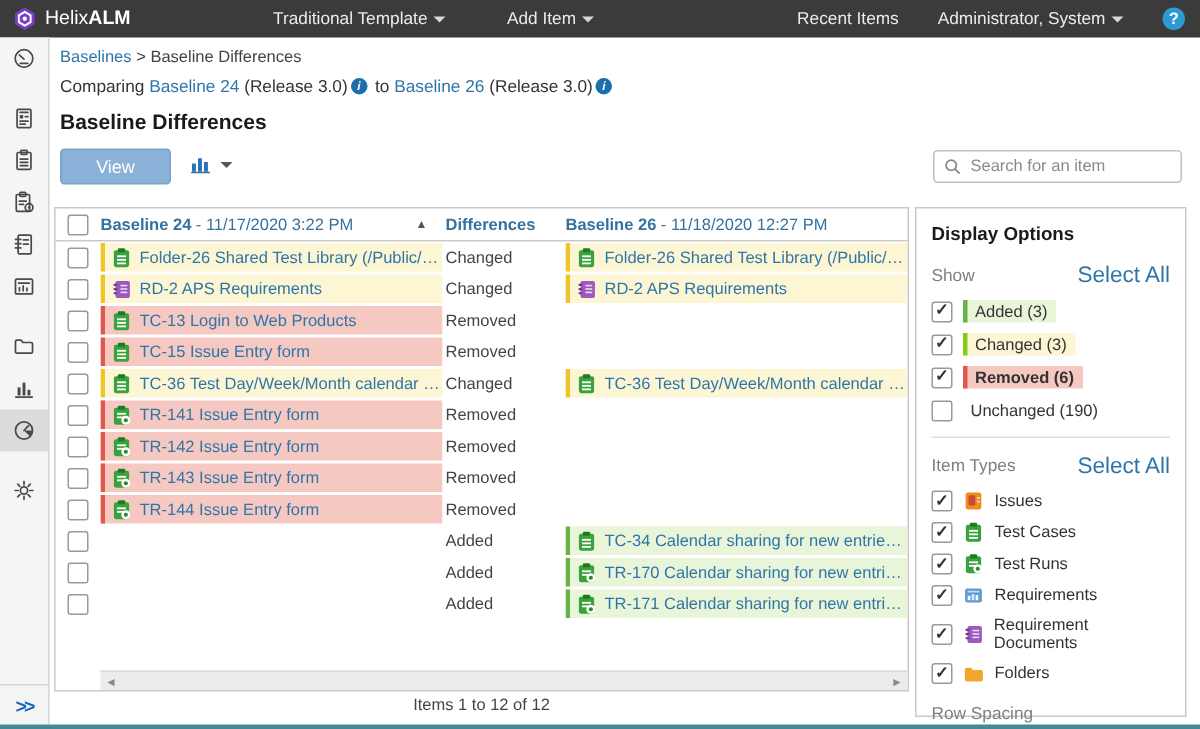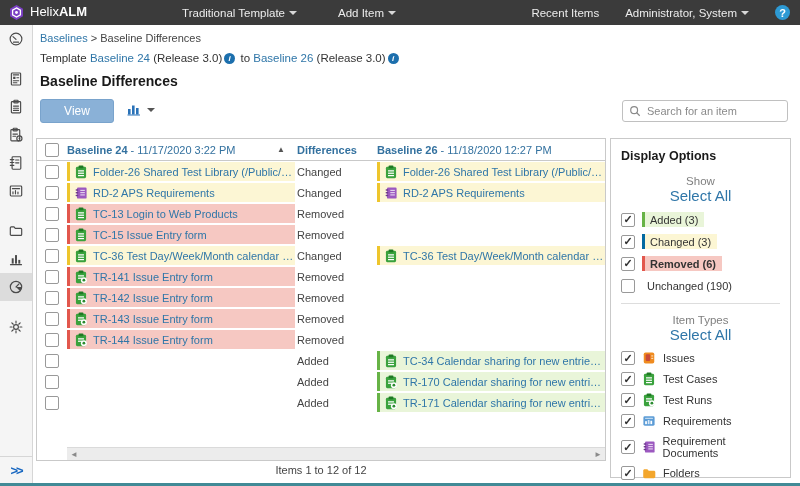--- a/index.html
+++ b/index.html
@@ -77,27 +77,27 @@
   .ic svg{display:block;}
   .hscroll{position:absolute;left:30px;right:0;bottom:0;height:13px;background:#ececec;
            border-top:1px solid #dadada;display:flex;align-items:center;justify-content:space-between;
            color:#8a8a8a;font-size:8px;padding:0 3px;box-sizing:border-box;}
   .items-count{position:absolute;top:464px;left:36px;width:570px;text-align:center;color:#444;font-size:11px;}
 
   
   .options-panel{position:absolute;left:610px;top:138px;width:181px;height:340px;border:1px solid #c9c9c9;
                  box-sizing:border-box;padding:10px 10px 8px 10px;background:#fff;}
   .op-title{font-size:12.5px;font-weight:bold;color:#1a1a1a;margin-bottom:12px;}
-  .op-sec{display:flex;align-items:center;justify-content:space-between;margin:10px 0 8px 0;flex-direction:column;}
+  .op-sec{display:flex;align-items:center;justify-content:space-between;margin:10px 0 8px 0;}
   .op-sec .sec-label{color:#7f7f7f;font-size:11.5px;}
   .op-sec .select-all{font-size:15px;}
   .op-row{display:flex;align-items:center;gap:7px;margin:7px 0;}
   .chip{font-size:11px;color:#333;padding:1.5px 6px 1.5px 5px;}
   .chip.added{background:#e9f5d9;border-left:3px solid #67b346;}
-  .chip.changed{background:#fcf6d4;border-left:3px solid #0369a1;}
+  .chip.changed{background:#fcf6d4;border-left:3px solid #84cc16;}
   .chip.removed{background:#f6c8c2;border-left:3px solid #e2574d;font-weight:bold;}
   .op-divider{border-top:1px solid #ddd;margin:10px 0;}
   .it-label{font-size:11px;color:#333;}
   .rs-label{color:#7f7f7f;font-size:11.5px;margin:14px 0 6px 0;}
   .rs-group{display:inline-flex;border:1px solid #2b79b5;border-radius:3px;overflow:hidden;}
   .rs-btn{width:25px;height:17px;display:flex;align-items:center;justify-content:center;background:#fff;
           cursor:pointer;border-right:1px solid #2b79b5;}
   .rs-btn:last-child{border-right:none;}
   .rs-btn.selected{background:#2b79b5;}
 
@@ -233,21 +233,21 @@
     <div class="side-expand">&gt;&gt;</div>
   </div>
 
   <div class="breadcrumb">
     <a class="link">Baselines</a>
     <span> <span>&gt;</span> </span>
     <span>Baseline Differences</span>
   </div>
 
   <div class="comparing">
-    <span>Template</span>
+    <span>Comparing</span>
     <a class="link">Baseline 24</a>
     <span>(Release 3.0)</span><span class="info-dot">i</span>
     <span>to</span>
     <a class="link">Baseline 26</a>
     <span>(Release 3.0)</span><span class="info-dot">i</span>
   </div>
 
   <div class="page-title">Baseline Differences</div>
 
   <div class="view-btn">View</div>

